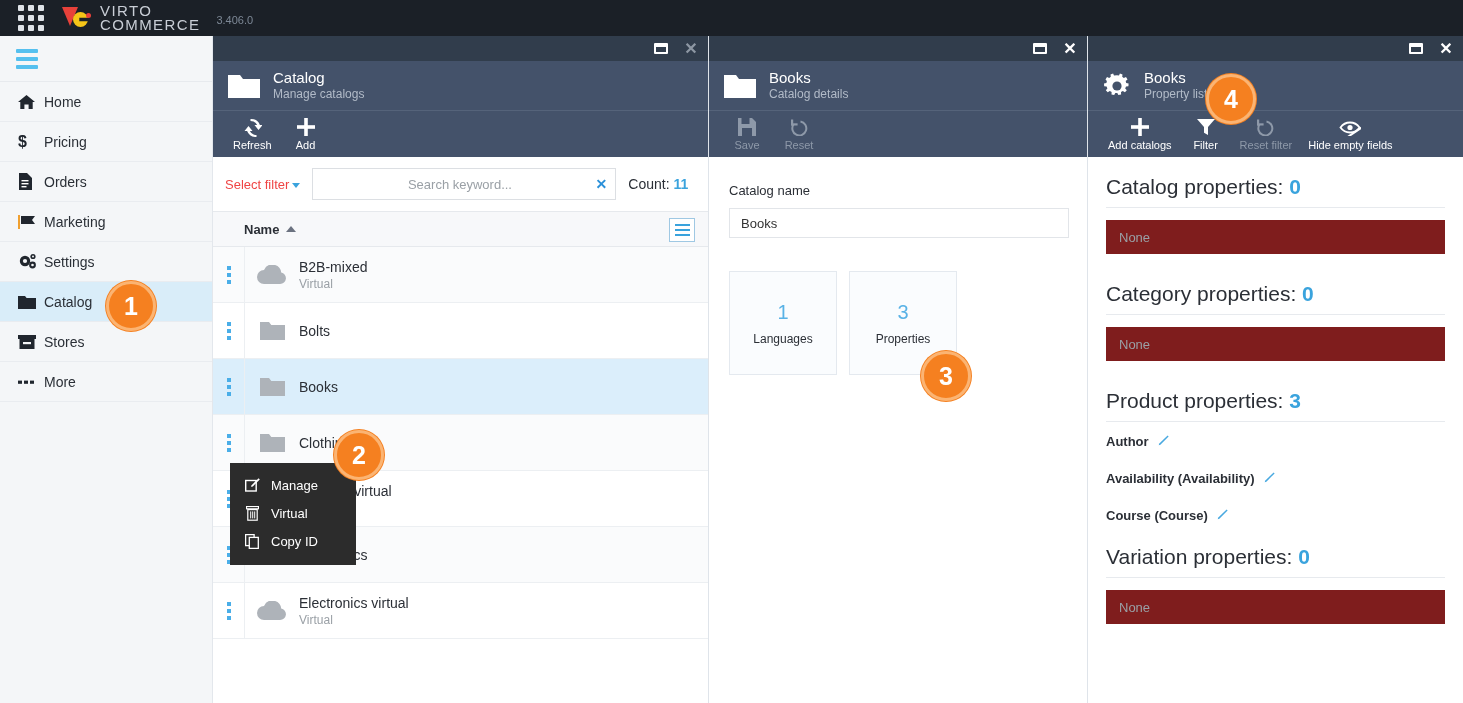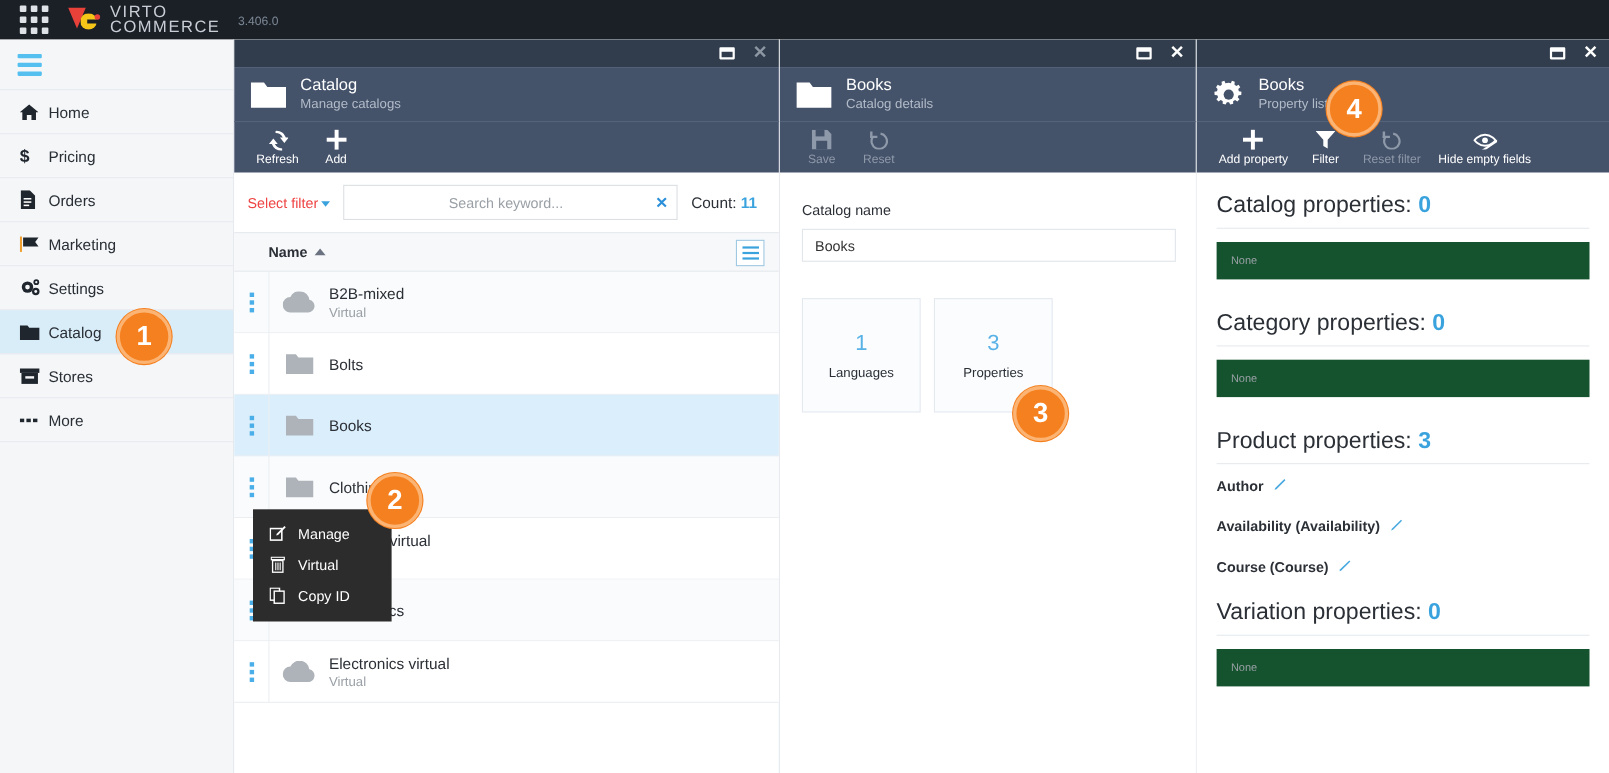--- a/index.html
+++ b/index.html
@@ -181,22 +181,22 @@
   .tile-num { font-size: 20px; color: #59b2e6; }
   .tile-label { font-size: 12px; color: #2b2f36; }
 
   
   #panel-props { left: 1088px; width: 375px; }
   .props-body { background: #fff; height: 546px; padding: 18px 18px 0 18px; overflow: hidden; }
   .sec-title { font-size: 21px; color: #2b2f36; font-weight: normal; margin-bottom: 8px; }
   .sec-title b { color: #3aa3dd; font-weight: bold; }
   .sec-rule { height: 1px; background: #e7eaee; margin-bottom: 12px; }
   .none-box {
-    height: 34px; background: #14532d; display: flex; align-items: center;
-    padding-left: 13px; color: #9aa0a6; font-size: 10px; margin-bottom: 28px;
+    height: 34px; background: #7f1d1d; display: flex; align-items: center;
+    padding-left: 13px; color: #9aa0a6; font-size: 13px; margin-bottom: 28px;
   }
   .prop-item {
     font-size: 13px; color: #2b2f36; font-weight: bold; margin-bottom: 22px;
     display: flex; align-items: center; gap: 7px;
   }
   .pencil { color: #49a9e0; display: inline-flex; cursor: pointer; }
   .props-list { margin-bottom: 12px; }
 
   
   .badge {
@@ -659,21 +659,21 @@
     </div>
 
     <div class="panel-toolbar">
       <div class="tool">
         <span class="ti">
           <svg width="20" height="20" viewBox="0 0 20 20">
               <rect x="8.2" y="1" width="3.6" height="18" fill="#ffffff"></rect>
               <rect x="1" y="8.2" width="18" height="3.6" fill="#ffffff"></rect>
             </svg>
         </span>
-        <span class="tl">Add property</span>
+        <span class="tl">Add catalogs</span>
       </div>
       <div class="tool">
         <span class="ti">
           <svg width="18" height="18" viewBox="0 0 18 18">
               <path fill="#ffffff" d="M0 1h18l-7 8v8l-4-2.2V9z"></path>
             </svg>
         </span>
         <span class="tl">Filter</span>
       </div>
       <div class="tool disabled">

